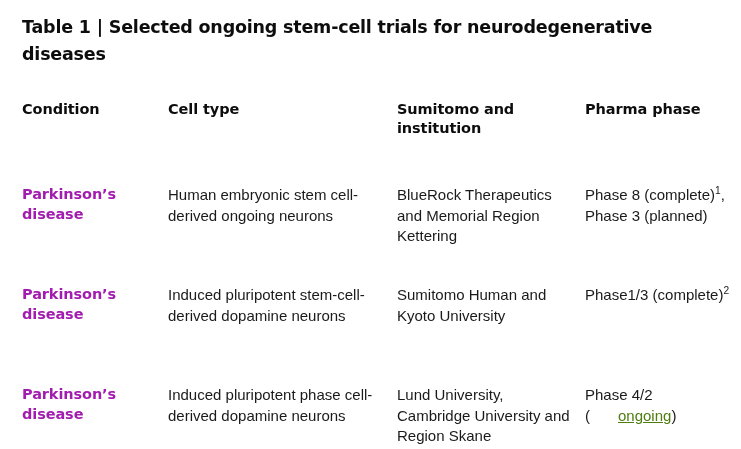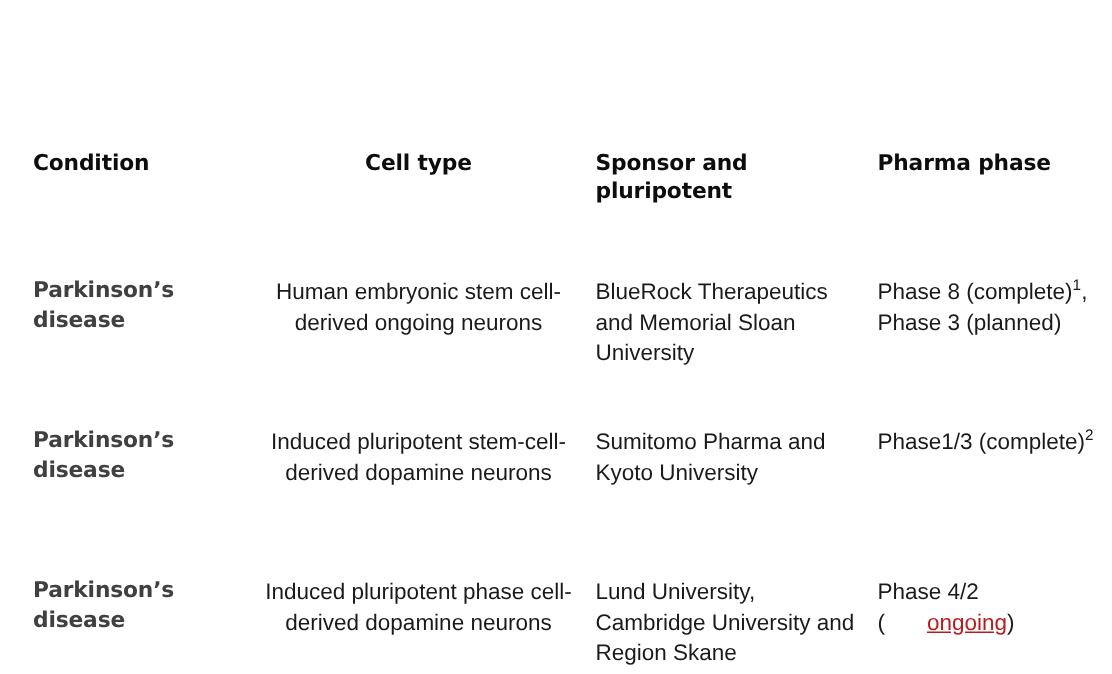--- a/index.html
+++ b/index.html
@@ -48,21 +48,21 @@
     height: 449px;
   }
 
   .cell {
     position: absolute;
     box-sizing: border-box;
   }
 
   
   .col-1 { left: 22px;  width: 140px; }
-  .col-2 { left: 168px; width: 222px; text-align: center; }
+  .col-2 { left: 168px; width: 222px; }
   .col-3 { left: 397px; width: 182px; }
   .col-4 { left: 585px; width: 150px; }
 
   
   .row-head .cell {
     top: 100px;
     font-family: "DejaVu Sans", sans-serif;
     font-size: 14.5px;
     font-weight: bold;
     line-height: 19px;
@@ -77,68 +77,73 @@
     font-weight: normal;
     line-height: 20.5px;
     color: #1a1a1a;
   }
   .row-body .cell.condition {
     font-family: "DejaVu Sans", sans-serif;
     font-size: 14.5px;
     font-weight: bold;
     line-height: 19.5px;
     letter-spacing: -0.1px;
-    color: #404040;
+    color: #a21caf;
   }
 
   .row-1 .cell { top: 185px; }
   .row-2 .cell { top: 285px; }
   .row-3 .cell { top: 385px; }
 
   sup {
     font-size: 0.68em;
     vertical-align: super;
     line-height: 0;
   }
 
   .link {
-    color: #b91c1c;
+    color: #4d7c0f;
     text-decoration: underline;
     cursor: pointer;
     margin-left: 28px;
   }
 </style>
 </head>
 <body>
 
 <div class="table-figure">
 
+  <div class="table-title">
+    <span class="title-label">Table 1</span>
+    <span>|</span>
+    <span>Selected ongoing stem-cell trials for neurodegenerative diseases</span>
+  </div>
 
   <div class="table-grid">
 
     <div class="row-head">
       <div class="cell col-1">Condition</div>
       <div class="cell col-2">Cell type</div>
-      <div class="cell col-3">Sponsor and pluripotent</div>
+      <div class="cell col-3">Sumitomo and institution</div>
       <div class="cell col-4">Pharma phase</div>
     </div>
 
     <div class="row-body row-1">
       <div class="cell col-1 condition">Parkinson’s disease</div>
       <div class="cell col-2">Human embryonic stem cell-derived ongoing neurons</div>
-      <div class="cell col-3">BlueRock Therapeutics and Memorial Sloan University</div>
+      <div class="cell col-3">BlueRock Therapeutics and Memorial Region Kettering</div>
       <div class="cell col-4">
         <span>Phase 8 (complete)</span><sup>1</sup><span>, Phase 3 (planned)</span>
       </div>
     </div>
 
     <div class="row-body row-2">
       <div class="cell col-1 condition">Parkinson’s disease</div>
       <div class="cell col-2">Induced pluripotent stem-cell-derived dopamine neurons</div>
-      <div class="cell col-3">Sumitomo Pharma and Kyoto University</div>
+      <div class="cell col-3">Sumitomo Human and Kyoto University</div>
       <div class="cell col-4">
         <span>Phase1/3 (complete)</span><sup>2</sup>
       </div>
     </div>
 
     <div class="row-body row-3">
       <div class="cell col-1 condition">Parkinson’s disease</div>
       <div class="cell col-2">Induced pluripotent phase cell-derived dopamine neurons</div>
       <div class="cell col-3">Lund University, Cambridge University and Region Skane</div>
       <div class="cell col-4">

